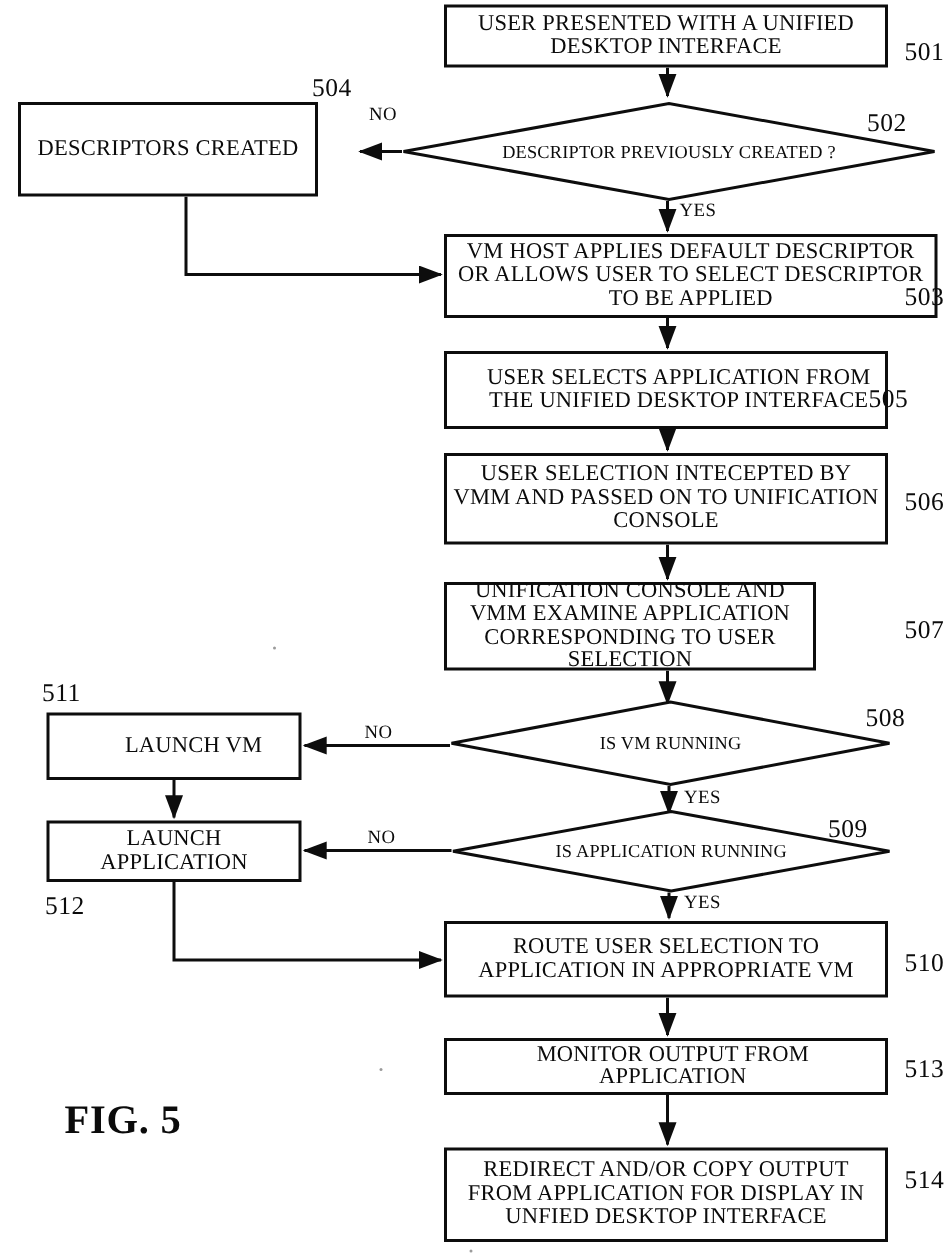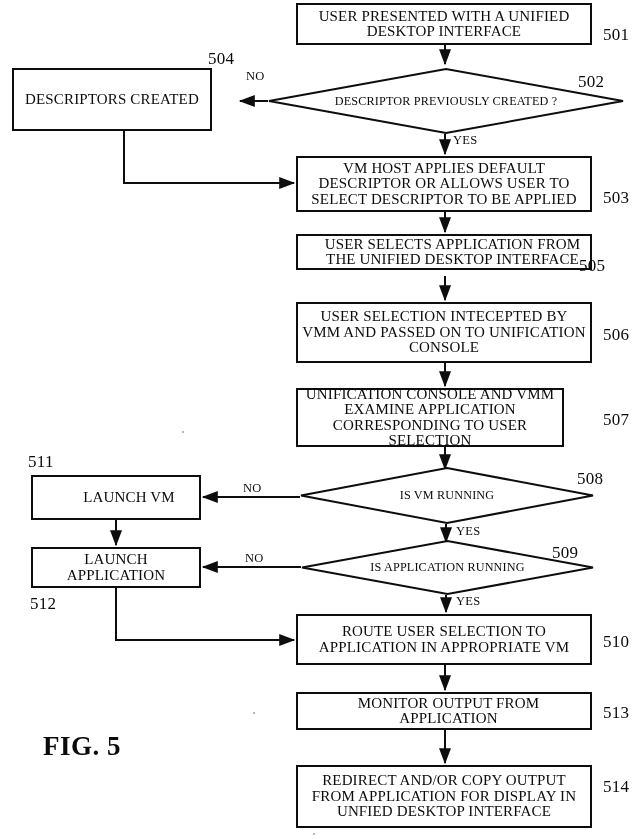--- a/index.html
+++ b/index.html
@@ -169,36 +169,36 @@
   </div>
   <div class="ref" style="left:578px; top:72px;">502</div>
   <div class="branch" style="left:246px; top:69px;">NO</div>
   <div class="branch" style="left:453px; top:133px;">YES</div>
 
   <div class="node-box" style="left:12px; top:68px; width:200px; height:63px;">
     <span class="txt">DESCRIPTORS CREATED</span>
   </div>
   <div class="ref" style="left:208px; top:49px;">504</div>
 
-  <div class="node-box" style="left:296px; top:156px; width:296px; height:56px;">
+  <div class="node-box" style="left:296px; top:156px; width:329px; height:56px;">
     <span class="txt">VM HOST APPLIES DEFAULT DESCRIPTOR OR ALLOWS USER TO SELECT DESCRIPTOR TO BE APPLIED</span>
   </div>
   <div class="ref" style="left:603px; top:188px;">503</div>
 
-  <div class="node-box" style="left:296px; top:234px; width:296px; height:36px;padding-left:21px;">
+  <div class="node-box" style="left:296px; top:234px; width:296px; height:52px;padding-left:21px;">
     <span class="txt">USER SELECTS APPLICATION FROM THE UNIFIED DESKTOP INTERFACE</span>
   </div>
   <div class="ref" style="left:579px; top:256px;">505</div>
 
   <div class="node-box" style="left:296px; top:302px; width:296px; height:61px;">
     <span class="txt">USER SELECTION INTECEPTED BY VMM AND PASSED ON TO UNIFICATION CONSOLE</span>
   </div>
   <div class="ref" style="left:603px; top:325px;">506</div>
 
-  <div class="node-box" style="left:296px; top:388px; width:268px; height:59px;">
+  <div class="node-box" style="left:296px; top:388px; width:248px; height:59px;">
     <span class="txt">UNIFICATION CONSOLE AND VMM EXAMINE APPLICATION CORRESPONDING TO USER SELECTION</span>
   </div>
   <div class="ref" style="left:603px; top:410px;">507</div>
 
   <div class="diamond-wrap" style="left:300px; top:467px; width:294px; height:57px;">
     <svg width="294" height="57" viewBox="0 0 294 57">
       <polygon points="1,28.5 147,1 293,28.5 147,56" fill="#ffffff" stroke="#0d0d0d" stroke-width="2"></polygon>
     </svg>
     <div class="diamond-label">IS VM RUNNING</div>
   </div>

